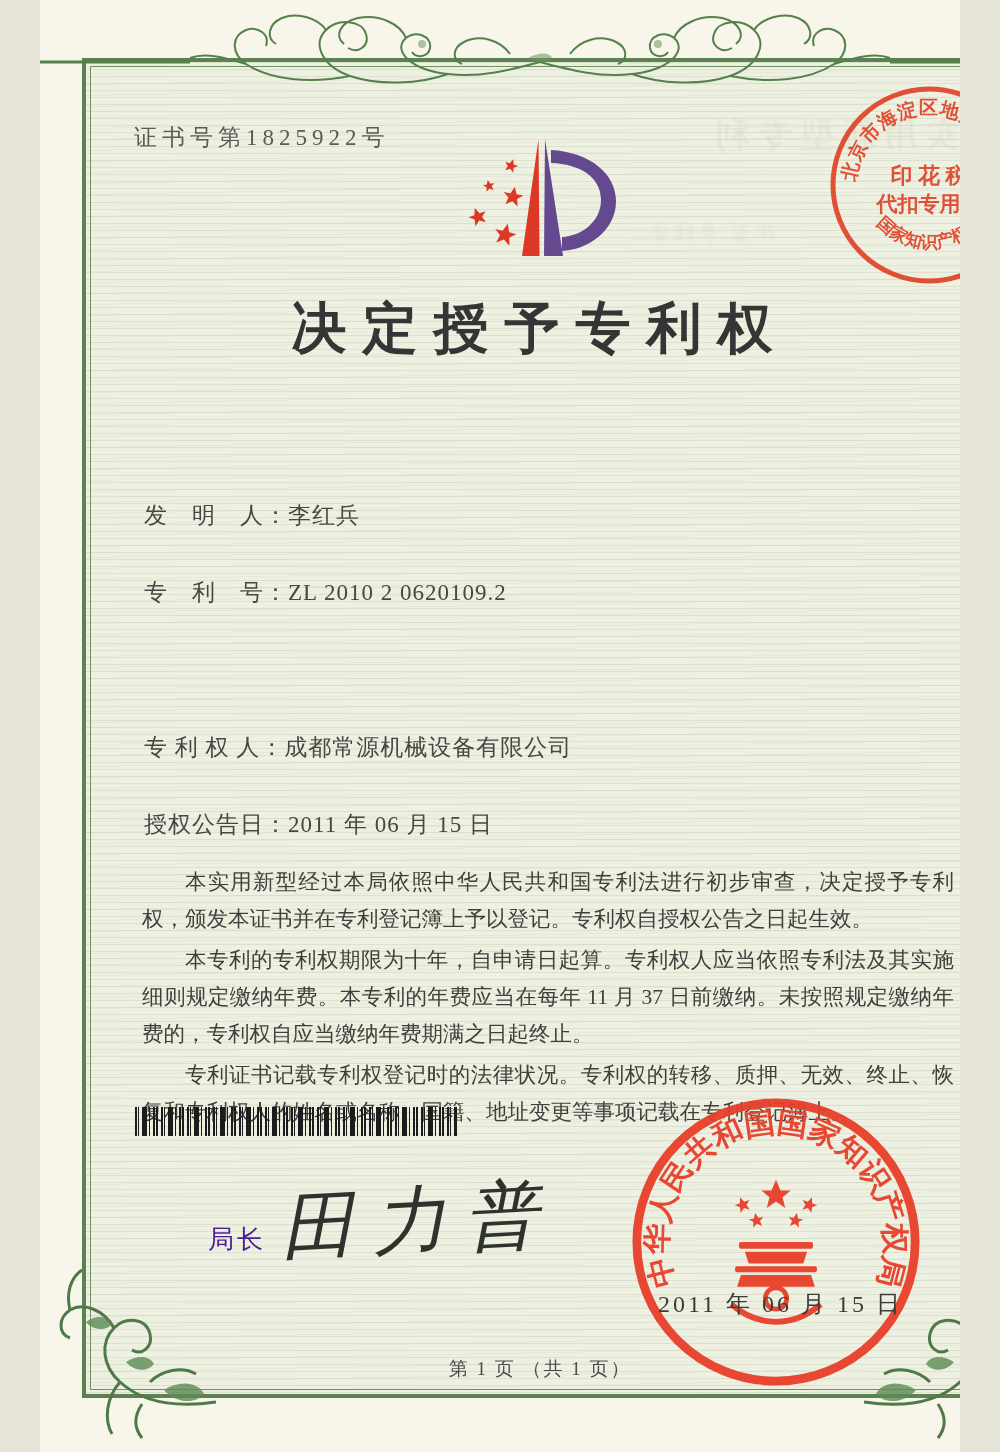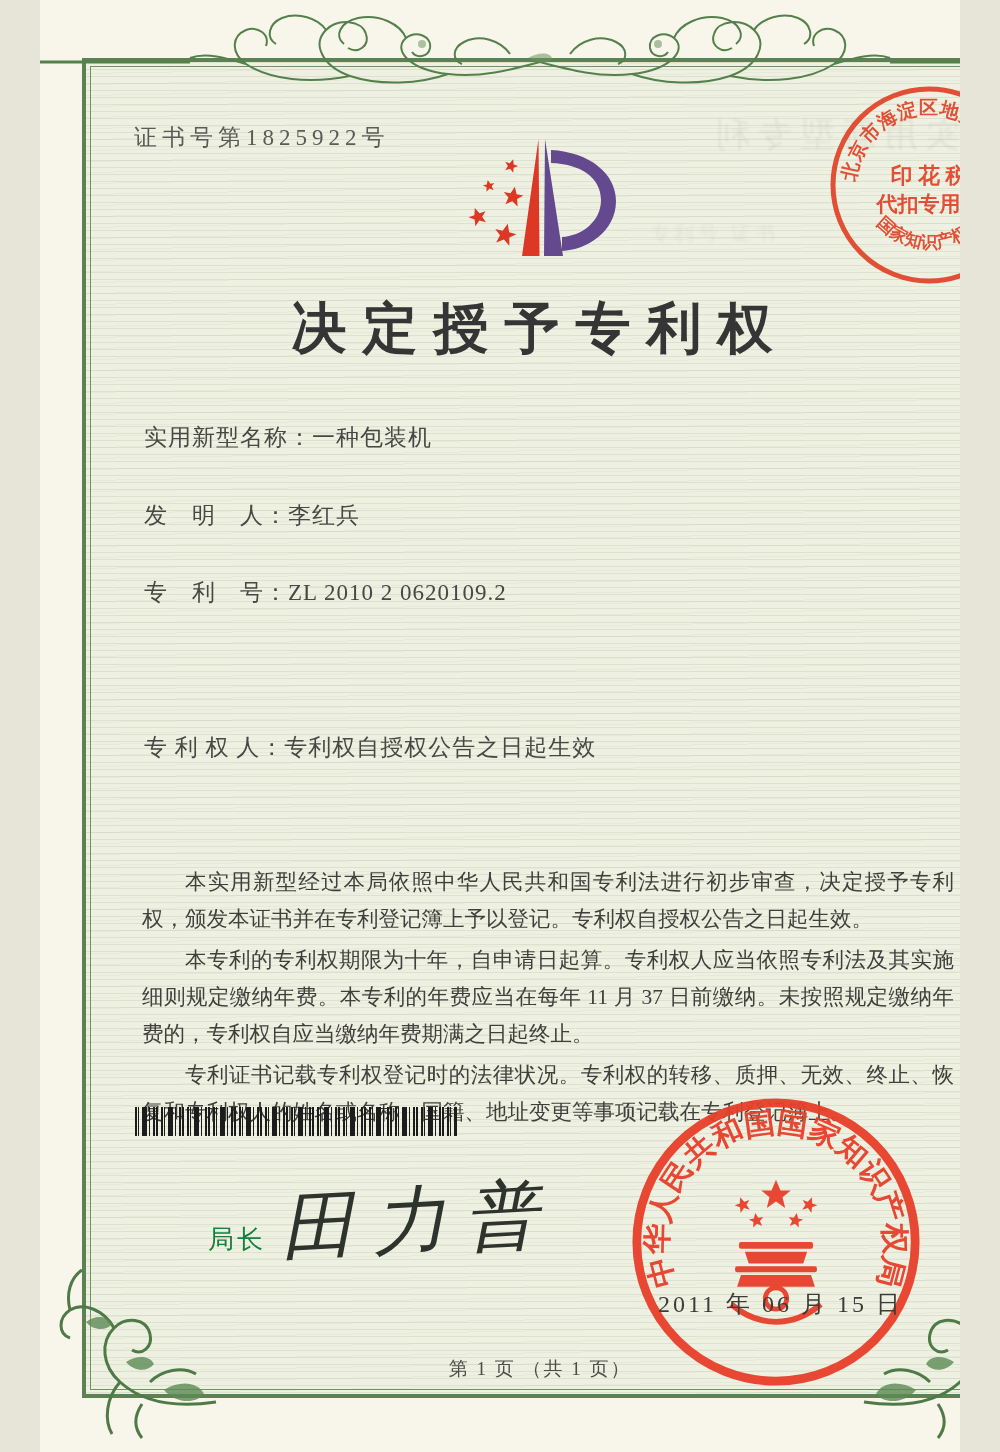--- a/index.html
+++ b/index.html
@@ -51,21 +51,21 @@
   .barcode{
     left:95px;top:1107px;width:322px;height:29px;
     background:repeating-linear-gradient(90deg,
       #1c1c1c 0 2px,rgba(0,0,0,0) 2px 3px,
       #1c1c1c 3px 4px,rgba(0,0,0,0) 4px 7px,
       #1c1c1c 7px 12px,rgba(0,0,0,0) 12px 14px,
       #1c1c1c 14px 15px,rgba(0,0,0,0) 15px 18px,
       #1c1c1c 18px 20px,rgba(0,0,0,0) 20px 21px,
       #1c1c1c 21px 23px,rgba(0,0,0,0) 23px 26px);
   }
-  .sig-title{left:168px;top:1222px;font-size:26px;letter-spacing:3px;color:#15803d;}
+  .sig-title{left:168px;top:1222px;font-size:26px;letter-spacing:3px;color:#4c1d95;}
   .sig-name{
     left:240px;top:1172px;font-size:74px;letter-spacing:18px;color:#2e332d;
     font-style:italic;transform:rotate(-3deg);font-family:"DejaVu Serif","Liberation Serif",serif;
   }
   .seal{left:590px;top:1096px;}
   .seal-date{left:618px;top:1288px;font-size:24px;letter-spacing:3px;color:#3c3c38;}
   .footer{left:0;top:1356px;width:1000px;text-align:center;font-size:19px;letter-spacing:2px;color:#4c4c48;}
   svg{display:block;}
 </style>
 </head>
@@ -182,24 +182,24 @@
       <text font-size="17" fill="#e04328" font-weight="bold">
         <textPath href="#taxBottom" startOffset="50%" text-anchor="middle">国家知识产权局</textPath>
       </text>
       <text x="103" y="101" text-anchor="middle" font-size="22" font-weight="bold" fill="#e04328">印 花 税</text>
       <text x="103" y="129" text-anchor="middle" font-size="21" font-weight="bold" fill="#e04328">代扣专用章</text>
     </svg>
   </div>
 
   <div class="abs title">决定授予专利权</div>
 
-  <div class="field f0"><span>实用新型名称：</span><span>一种包装机</span></div>
   <div class="field f1"><span>发　明　人：</span><span>李红兵</span></div>
   <div class="field f2"><span>专　利　号：</span><span>ZL 2010 2 0620109.2</span></div>
-  <div class="field f4"><span>专 利 权 人：</span><span>专利权自授权公告之日起生效</span></div>
+  <div class="field f4"><span>专 利 权 人：</span><span>成都常源机械设备有限公司</span></div>
+  <div class="field f5"><span>授权公告日：</span><span>2011 年 06 月 15 日</span></div>
 
   <div class="abs body-text">
     <p>本实用新型经过本局依照中华人民共和国专利法进行初步审查，决定授予专利权，颁发本证书并在专利登记簿上予以登记。专利权自授权公告之日起生效。</p>
     <p>本专利的专利权期限为十年，自申请日起算。专利权人应当依照专利法及其实施细则规定缴纳年费。本专利的年费应当在每年 11 月 37 日前缴纳。未按照规定缴纳年费的，专利权自应当缴纳年费期满之日起终止。</p>
     <p>专利证书记载专利权登记时的法律状况。专利权的转移、质押、无效、终止、恢复和专利权人的姓名或名称、国籍、地址变更等事项记载在专利登记簿上。</p>
   </div>
 
   <div class="abs barcode"></div>
 
   <div class="abs sig-title">局长</div>

